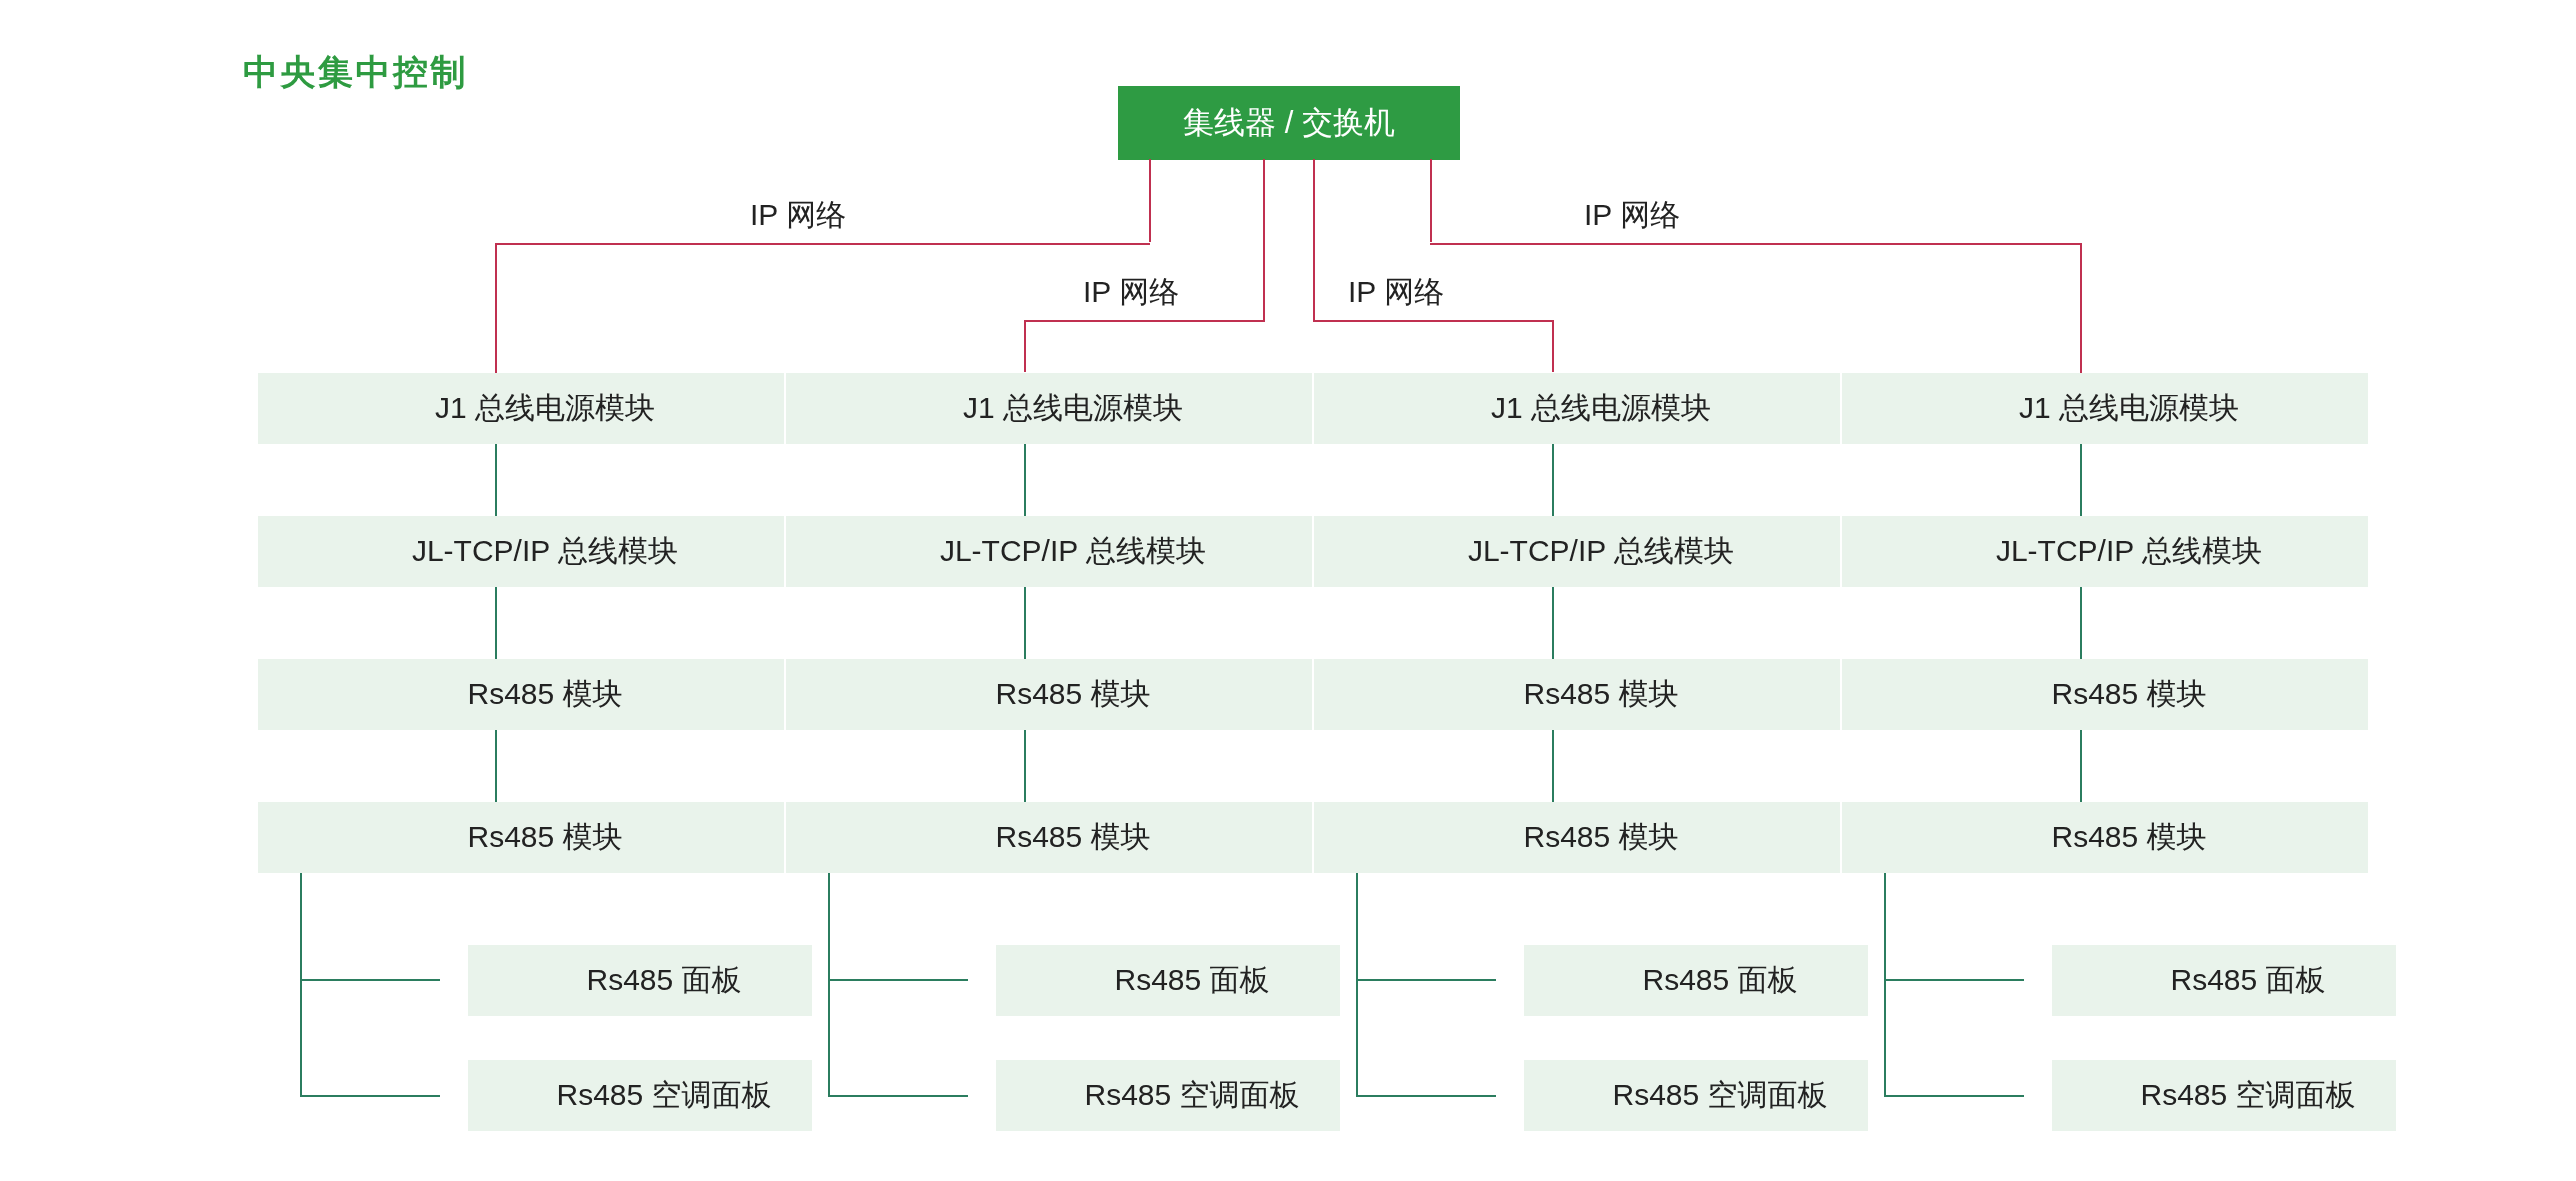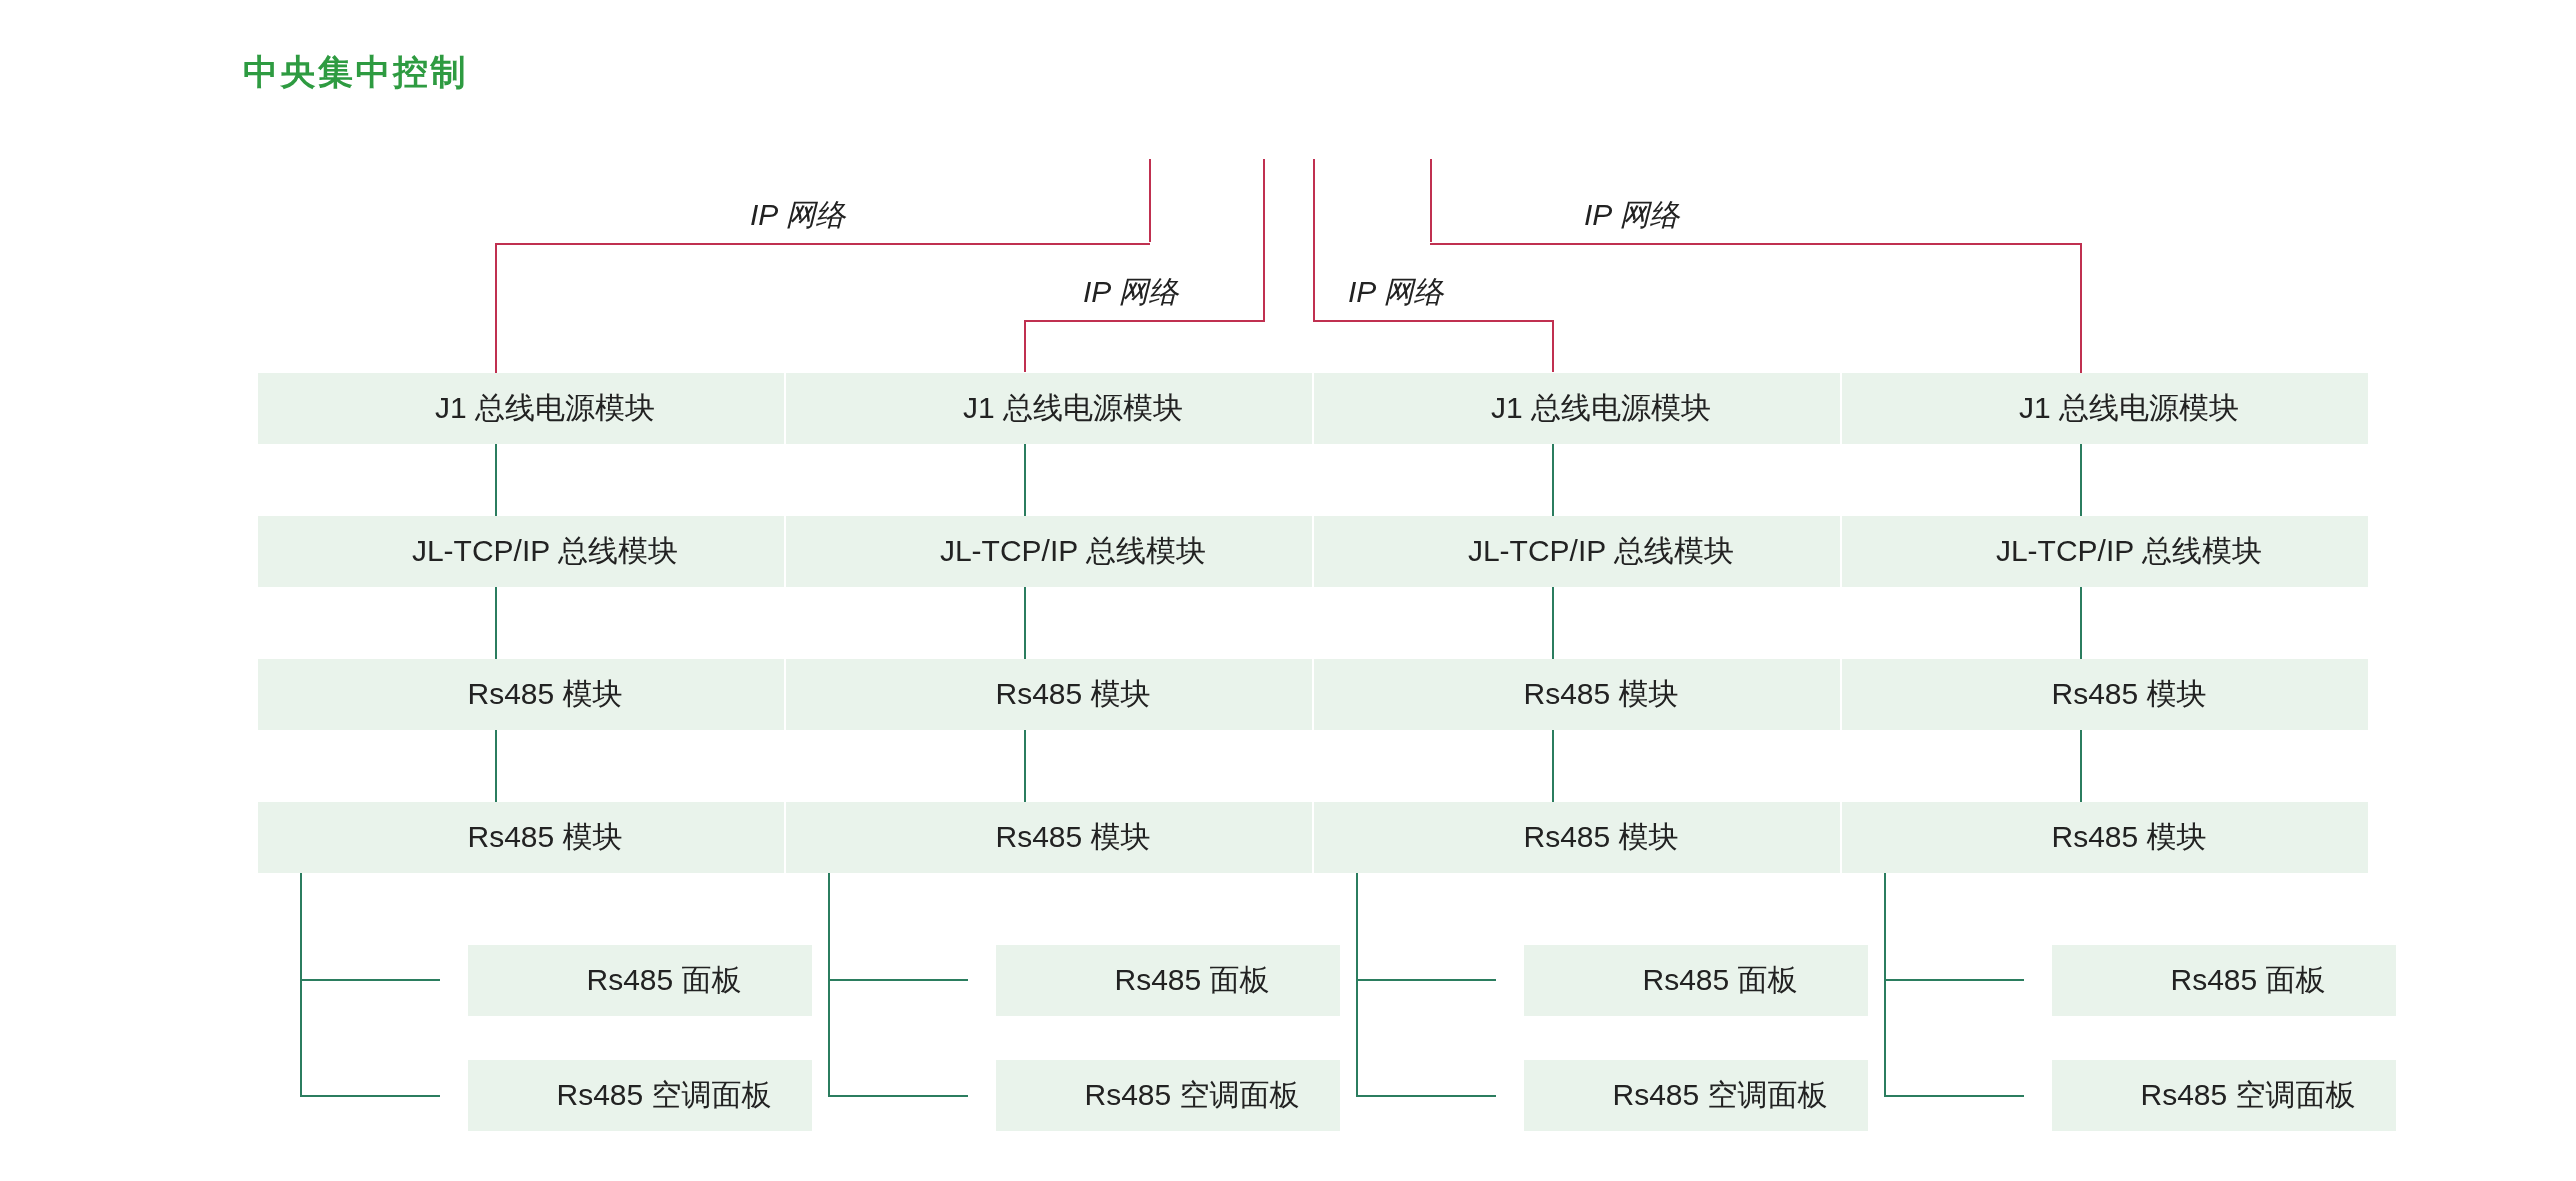--- a/index.html
+++ b/index.html
@@ -32,35 +32,35 @@
     display:flex;align-items:center;justify-content:center;
     white-space:nowrap;
     padding-left:48px;
   }
   .module{width:478px;}
   .panel{width:296px;margin-left:28px;}
   .ip-label{
     position:absolute;
     font-size:30px;color:var(--text-dark,#222222);
     white-space:nowrap;
-    font-style:italic;
   }
   .seg{position:absolute;}
   .seg.red{background:var(--line-red,#c03050);}
   .seg.green{background:var(--line-green,#2b7d5f);}
   .v{width:1.6px;}
   .h{height:1.6px;}
 </style>
 </head>
 <body>
 
 <div id="canvas">
 
   <div class="title">中央集中控制</div>
 
+  <div class="hub">集线器 / 交换机</div>
 
   <div class="seg red v" style="left:1149px;top:159px;height:83px;"></div>
   <div class="seg red h" style="left:495px;top:243px;width:655px;"></div>
   <div class="seg red v" style="left:495px;top:243px;height:130px;"></div>
 
   <div class="seg red v" style="left:1263px;top:159px;height:161px;"></div>
   <div class="seg red h" style="left:1024px;top:320px;width:241px;"></div>
   <div class="seg red v" style="left:1024px;top:320px;height:52px;"></div>
 
   <div class="seg red v" style="left:1313px;top:159px;height:161px;"></div>

